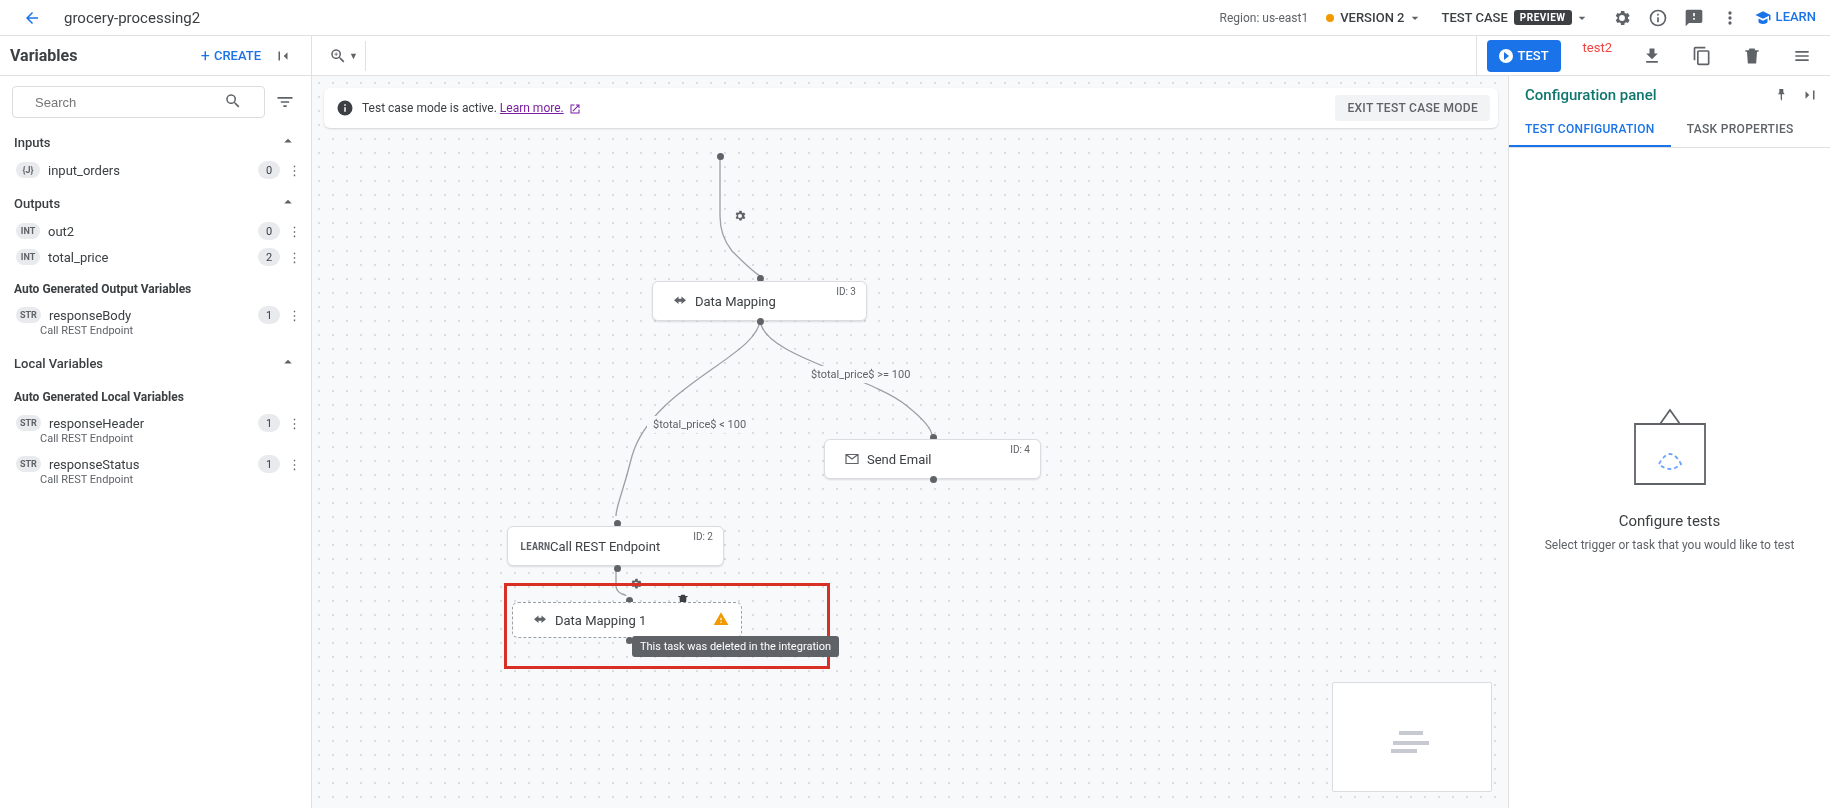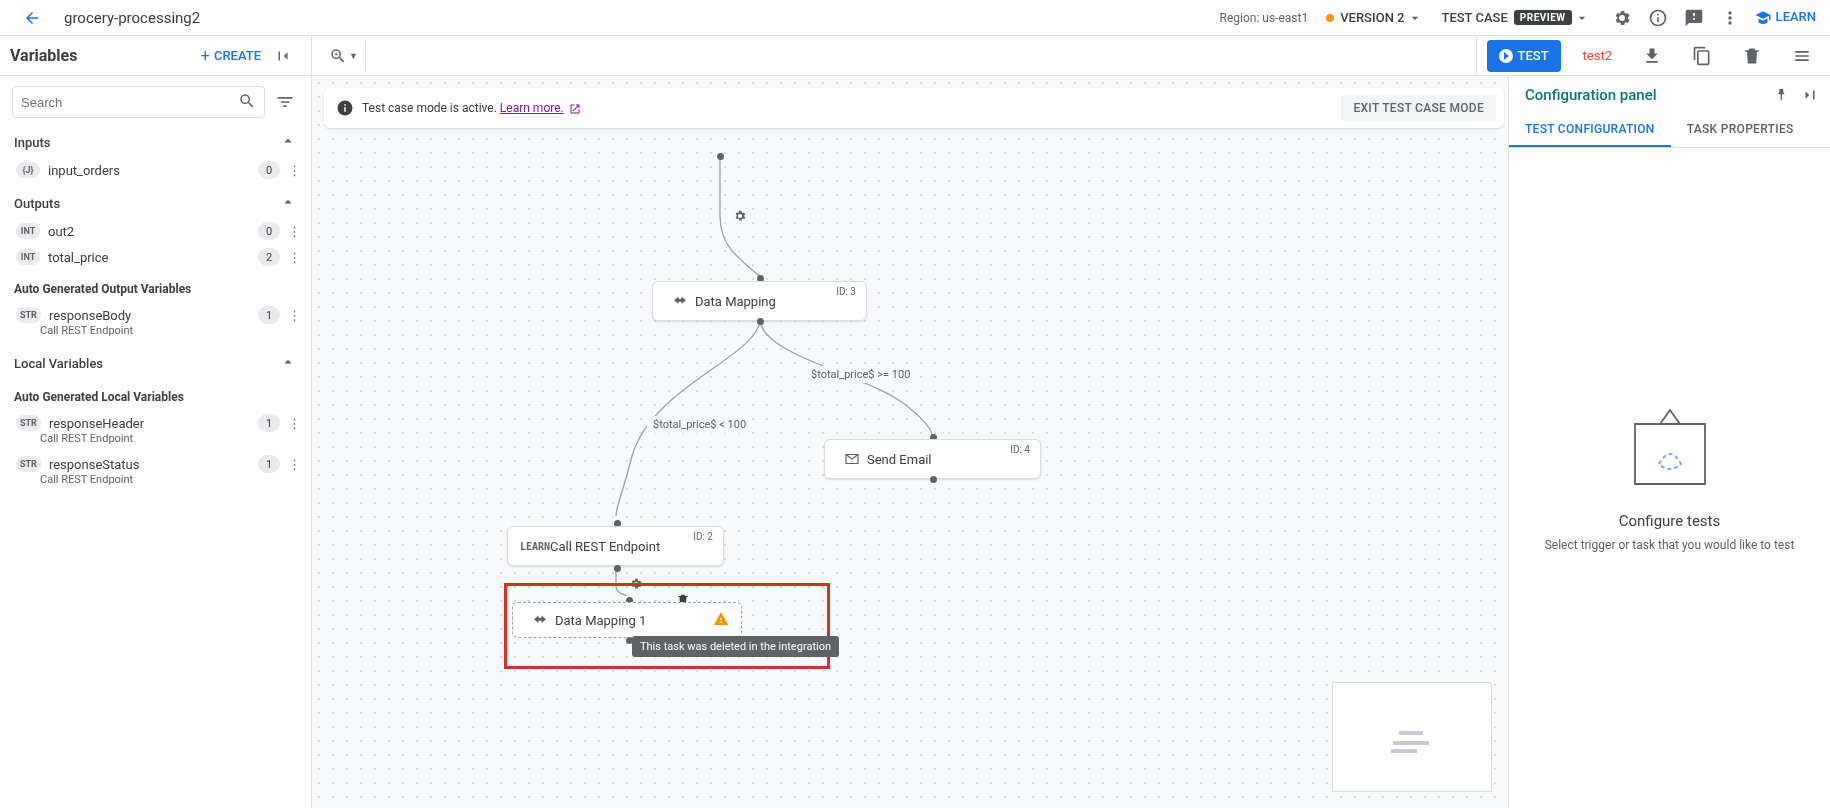--- a/index.html
+++ b/index.html
@@ -24,53 +24,53 @@
   
   .secondbar { height: 40px; display:flex; align-items:center; border-bottom:1px solid #e0e0e0;}
   .sb-left { width: 312px; height:100%; display:flex; align-items:center; padding:0 10px; border-right:1px solid #e0e0e0;}
   .sb-left .heading { font-size:16px; color:#3c4043; flex:1; font-weight:700;}
   .create-btn { color:#1a73e8; font-weight:500; font-size:13px; display:flex; align-items:center; cursor:pointer;}
   .create-btn .plus { font-size:16px; margin-right:4px; font-weight:400;}
   .collapse-btn { width:36px; display:flex; justify-content:center; cursor:pointer; color:#5f6368; margin-left:4px;}
   .sb-mid { flex:1; display:flex; align-items:center; padding:0 10px; height:100%; border-right:1px solid #e0e0e0;}
   .zoom-box { width:44px; height:30px; border-right:1px solid #e0e0e0; display:flex; align-items:center; justify-content:center; cursor:pointer; color:#5f6368; gap:2px;}
   .zoom-dd { font-size:9px;}
-  .sb-right { display:flex; align-items:center; padding:0 10px; gap:14px;}
+  .sb-right { display:flex; padding:0 10px; gap:14px;}
   .sb-right .btn, .sb-right .ibtn { height:32px; display:flex; align-items:center; justify-content:center;}
   .test-btn { background:#1a73e8; color:#fff; border-radius:4px; padding:0 12px; font-weight:500; font-size:13px; cursor:pointer; display:flex; align-items:center; gap:5px;}
   .test-btn .circ { width:14px;height:14px;border-radius:50%;background:#fff; display:flex;align-items:center;justify-content:center;}
   .test-btn .circ .tri2{width:0;height:0;border-left:5px solid #1a73e8;border-top:4px solid transparent;border-bottom:4px solid transparent;margin-left:1px;}
   .test-name { font-size:13px; color:#ef4444; padding:0 8px;}
   .ibtn { width:36px; cursor:pointer; color:#5f6368;}
 
   
   .body { position:absolute; top:76px; bottom:0; left:0; right:0; display:flex;}
 
   
   .varpanel { width:312px; border-right:1px solid #e0e0e0; overflow:auto; padding:6px 6px 12px;}
   .search-row { display:flex; align-items:center; gap:6px; padding:4px 6px;}
-  .search-box { flex:1; height:32px; border:1px solid #dadce0; border-radius:4px; display:flex; align-items:center; padding:0 8px;}
+  .search-box { flex:1; height:32px; border:1px solid #dadce0; border-radius:4px; display:flex; align-items:center; padding:0 22px;}
   .search-box input { border:none; outline:none; flex:1; font-size:13px; background:transparent;}
   .search-box .sicon { color:#5f6368; }
   .filter-icon { width:28px; display:flex; justify-content:center; color:#5f6368; cursor:pointer;}
   .sec-head { display:flex; align-items:center; justify-content:space-between; padding:10px 8px 4px; cursor:pointer;}
   .sec-head .label { font-size:13px; font-weight:500; color:#3c4043;}
   .sec-head .chev { color:#5f6368;}
   .var-row { display:flex; align-items:center; padding:4px 0 4px 10px; gap:8px; position:relative;}
   .typepill { min-width:24px; height:16px; border-radius:8px; background:#e8eaed; font-size:9px; font-weight:700; color:#5f6368; display:flex; align-items:center; justify-content:center; padding:0 4px;}
   .var-name { font-size:13px; color:#3c4043;}
   .var-sub { font-size:11px; color:#5f6368; margin-left:34px; margin-top:-4px; margin-bottom:6px;}
   .var-right { margin-left:auto; display:flex; align-items:center; gap:4px;}
   .countpill { min-width:22px; height:18px; padding:0 6px; border-radius:9px; background:#e8eaed; color:#3c4043; font-size:11px; display:flex; align-items:center; justify-content:center;}
   .more { color:#5f6368; cursor:pointer; padding:0 4px;}
   .sec-sub { font-size:12px; font-weight:700; color:#3c4043; padding:12px 8px 6px;}
 
   
   .canvas { flex:1; position:relative; background:#f8f9fa; background-image: radial-gradient(#dadce0 1px, transparent 1px); background-size: 14px 14px; overflow:hidden;}
-  .banner { position:absolute; left:12px; right:4px; top:12px; height:40px; background:#fff; border-radius:6px; box-shadow:0 1px 2px rgba(0,0,0,0.15); display:flex; align-items:center; padding:0 8px;}
+  .banner { position:absolute; left:12px; right:10px; top:12px; height:40px; background:#fff; border-radius:6px; box-shadow:0 1px 2px rgba(0,0,0,0.15); display:flex; align-items:center; padding:0 8px;}
   .banner .info { width:26px; display:flex; justify-content:center; color:#3c4043;}
   .banner .msg { font-size:12px; color:#3c4043; margin-left:4px;}
   .banner .msg a { color:#7b1fa2; text-decoration:underline; cursor:pointer;}
   .banner .exit { margin-left:auto; background:#f1f3f4; border-radius:4px; padding:6px 12px; font-size:12px; font-weight:500; color:#5f6368; cursor:pointer; letter-spacing:0.3px;}
 
   .node { position:absolute; background:#fff; border:1px solid #dadce0; border-radius:6px; box-shadow:0 1px 2px rgba(0,0,0,0.12); display:flex; align-items:center; padding:8px 12px; font-size:13px; color:#3c4043;}
   .node .nicon { width:30px; display:flex; justify-content:center; color:#5f6368;}
   .node .nid { font-size:10px; color:#5f6368; position:absolute; top:4px; right:10px;}
   .node.api .nicon { font-family: monospace; font-size:11px; font-weight:700;}
   .node.dashed { border:1px dashed #9aa0a6; box-shadow:none;}

